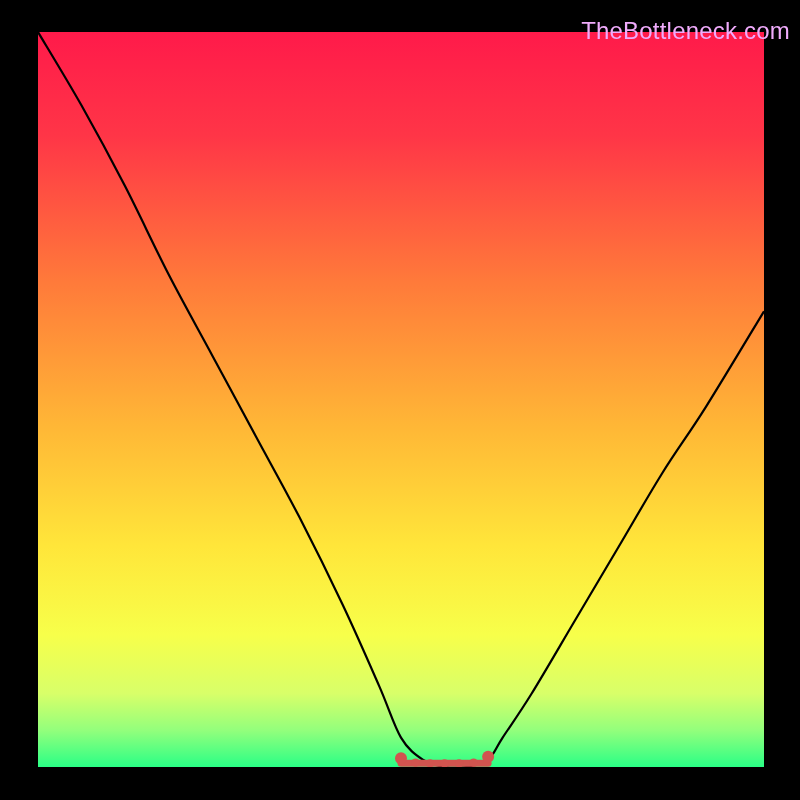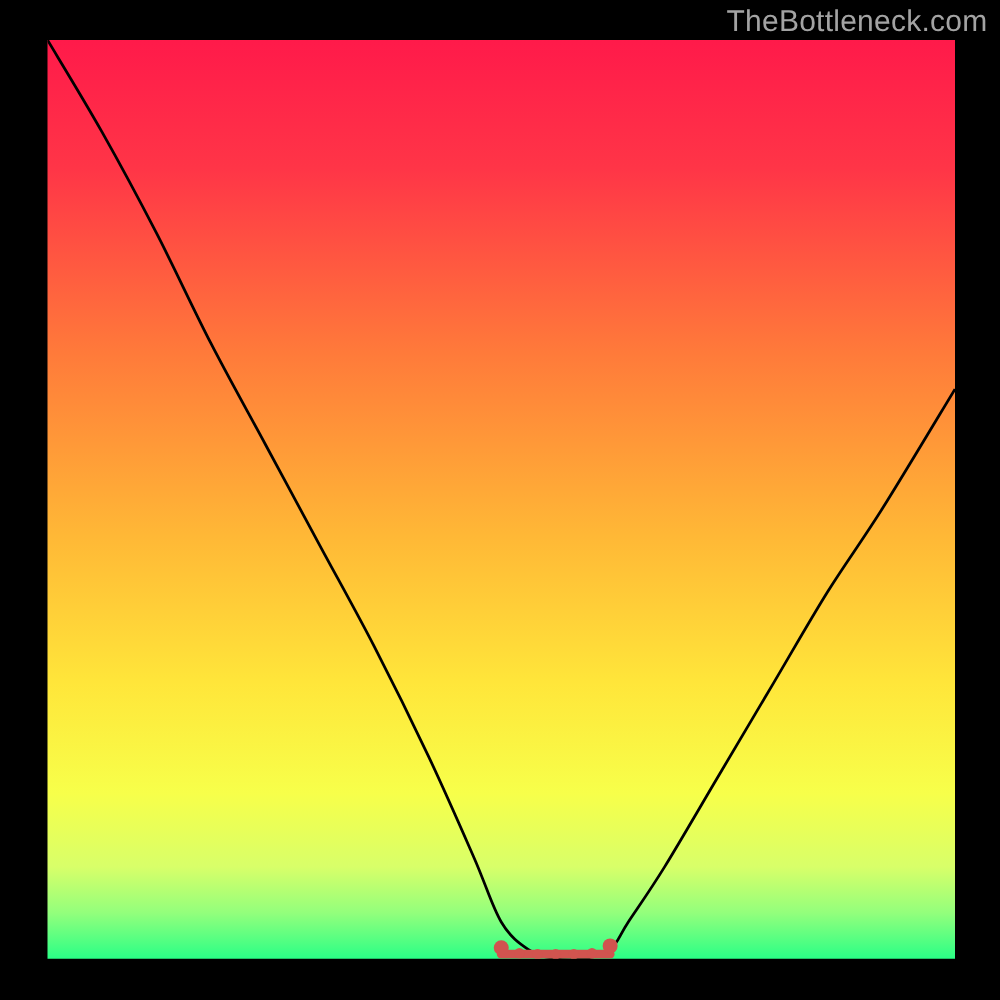--- a/index.html
+++ b/index.html
@@ -10,25 +10,25 @@
     background: #000;
     overflow: hidden;
   }
   .stage {
     position: relative;
     width: 800px;
     height: 800px;
   }
   .watermark {
     position: absolute;
-    top: 4px;
+    top: 17px;
     right: 10px;
     font-family: Arial, Helvetica, sans-serif;
     font-size: 24px;
-    color: #a3a3a3;
+    color: #f0abfc;
     letter-spacing: 0.2px;
     z-index: 20;
     user-select: none;
   }
   svg {
     position: absolute;
     top: 0;
     left: 0;
   }
 </style>

